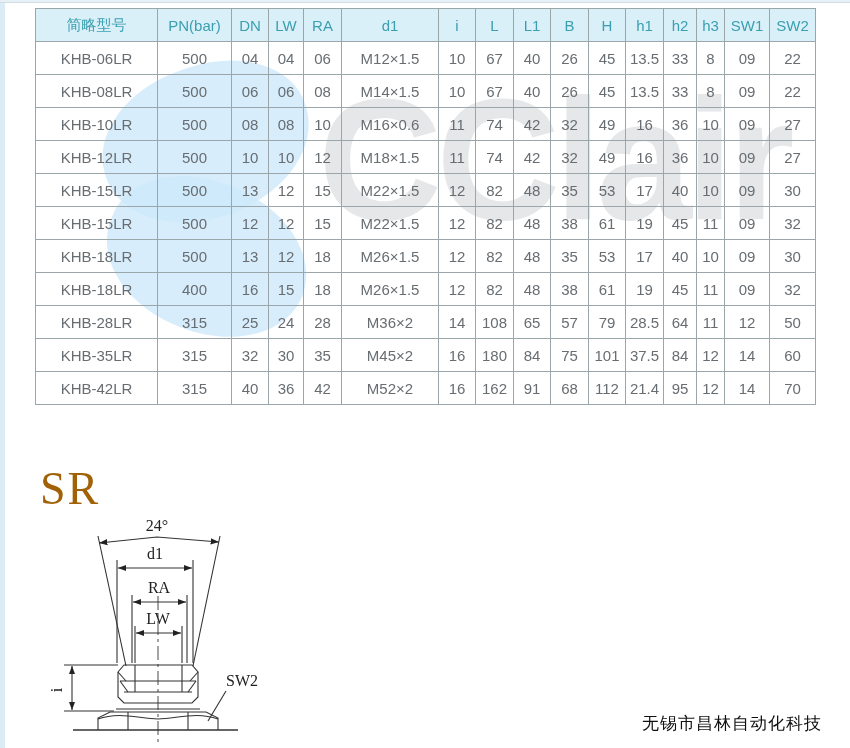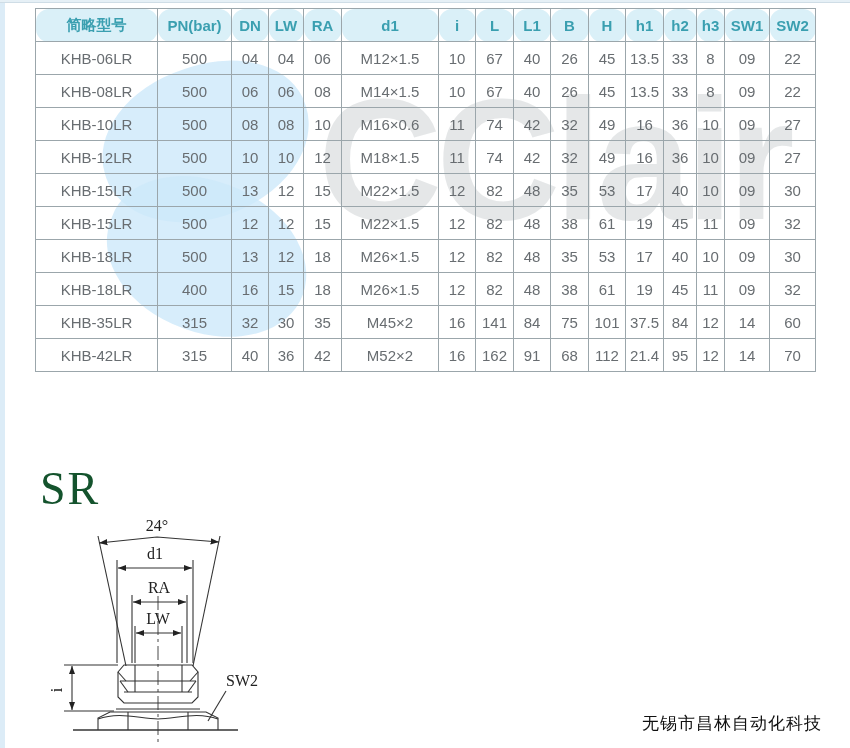--- a/index.html
+++ b/index.html
@@ -21,25 +21,25 @@
   .wm-blob2{left:104px;top:182px;width:206px;height:150px;background:var(--wm-blue);opacity:.8;border-radius:46% 52% 48% 50%;transform:rotate(20deg);}
   .wm-latin{left:318px;top:60px;font-size:172px;font-weight:bold;color:rgba(148,153,158,.24);letter-spacing:-6px;white-space:nowrap;}
   .wm-cn{left:78px;top:322px;font-size:110px;font-weight:bold;color:rgba(140,146,152,.21);letter-spacing:26px;white-space:nowrap;}
 
   
   #spec-table{position:absolute;left:35px;top:8px;z-index:2;border-collapse:collapse;table-layout:fixed;width:780px;}
   #spec-table th,#spec-table td{
     border:1px solid var(--grid);height:33px;text-align:center;vertical-align:middle;
     font-size:15px;overflow:hidden;white-space:nowrap;background:transparent;
   }
-  #spec-table th{background:var(--header-bg);color:var(--header-text);font-weight:bold;border-radius:13px;}
+  #spec-table th{background:var(--header-bg);color:var(--header-text);font-weight:normal;}
   #spec-table td{color:var(--cell-text);}
 
   
-  #sr-title{position:absolute;left:40px;top:462px;z-index:2;font-family:"Liberation Serif",serif;font-size:46px;color:#14532d;letter-spacing:2px;}
+  #sr-title{position:absolute;left:40px;top:462px;z-index:2;font-family:"Liberation Serif",serif;font-size:46px;color:#a16207;letter-spacing:2px;}
   #sr-diagram{position:absolute;left:40px;top:500px;z-index:2;}
   #sr-diagram text{font-family:"Liberation Serif",serif;font-size:16px;fill:#222;}
 
   
   #company{position:absolute;right:28px;top:712px;z-index:2;font-size:17px;font-weight:normal;color:#101010;letter-spacing:1px;}
 </style>
 </head>
 <body>
 
 <div id="screen">
@@ -229,28 +229,46 @@
           <td>48</td>
           <td>38</td>
           <td>61</td>
           <td>19</td>
           <td>45</td>
           <td>11</td>
           <td>09</td>
           <td>32</td>
         </tr>
         <tr>
+          <td>KHB-28LR</td>
+          <td>315</td>
+          <td>25</td>
+          <td>24</td>
+          <td>28</td>
+          <td>M36×2</td>
+          <td>14</td>
+          <td>108</td>
+          <td>65</td>
+          <td>57</td>
+          <td>79</td>
+          <td>28.5</td>
+          <td>64</td>
+          <td>11</td>
+          <td>12</td>
+          <td>50</td>
+        </tr>
+        <tr>
           <td>KHB-35LR</td>
           <td>315</td>
           <td>32</td>
           <td>30</td>
           <td>35</td>
           <td>M45×2</td>
           <td>16</td>
-          <td>141</td>
+          <td>180</td>
           <td>84</td>
           <td>75</td>
           <td>101</td>
           <td>37.5</td>
           <td>84</td>
           <td>12</td>
           <td>14</td>
           <td>60</td>
         </tr>
         <tr>

